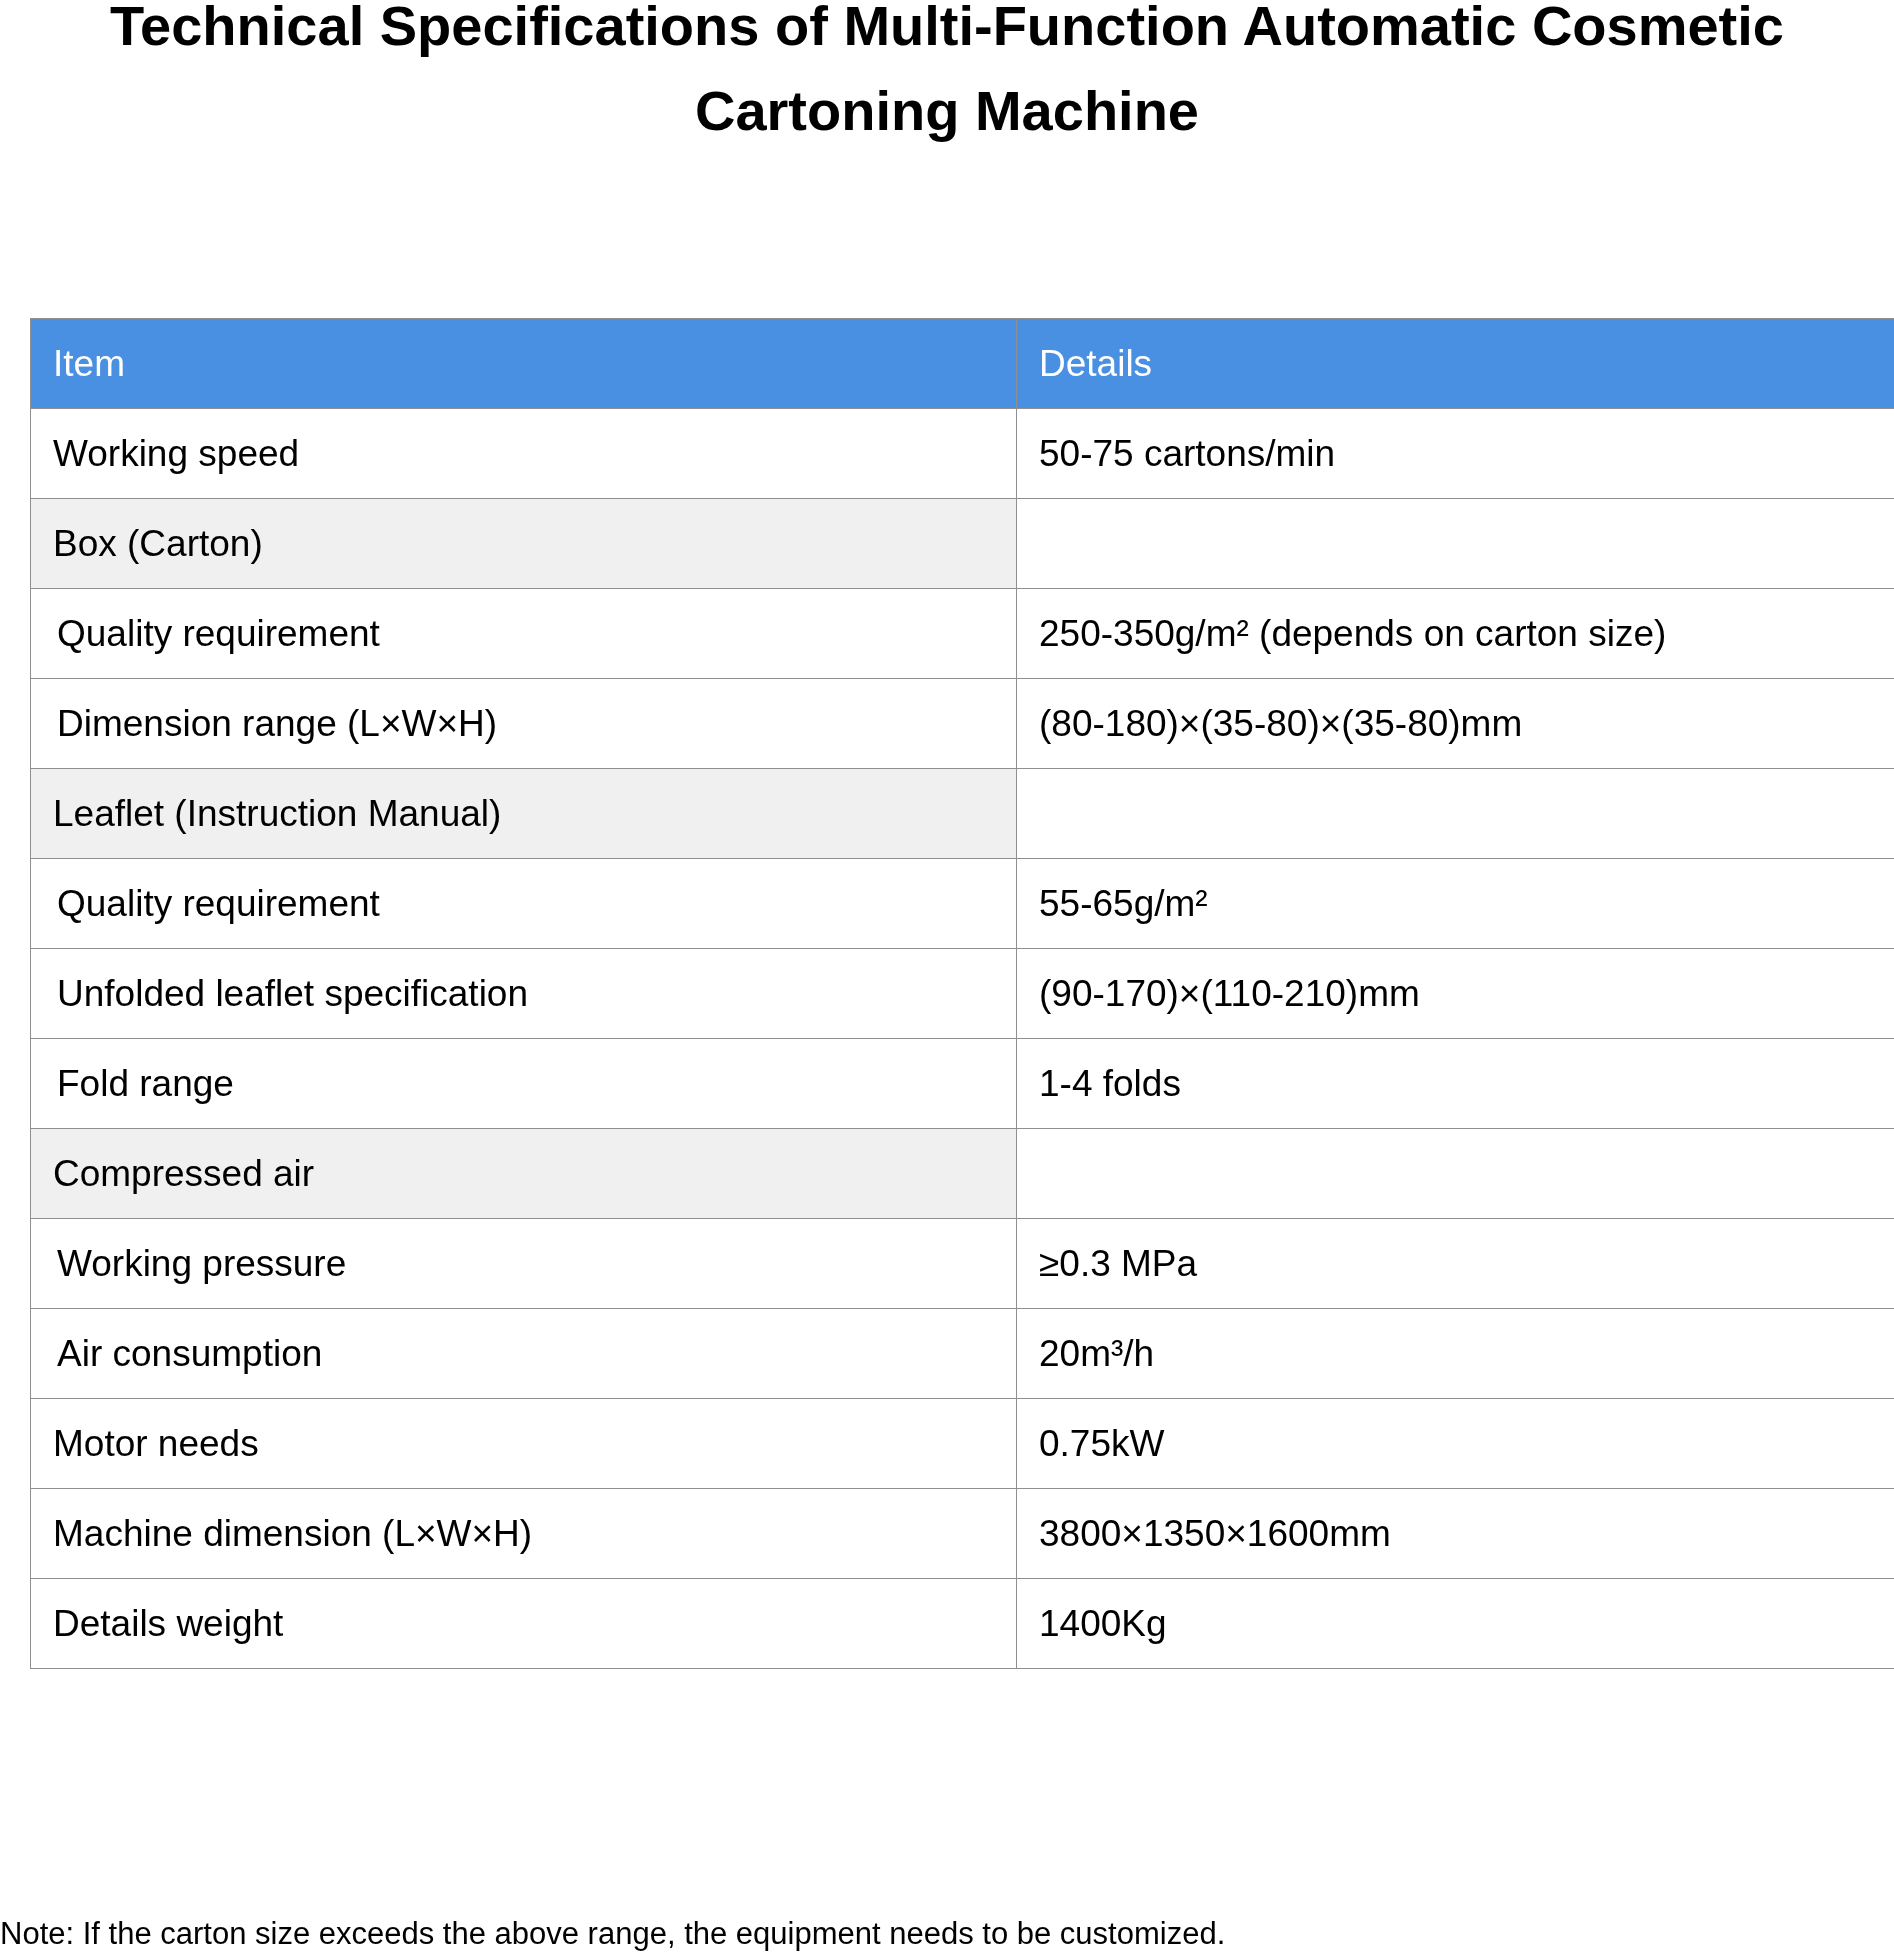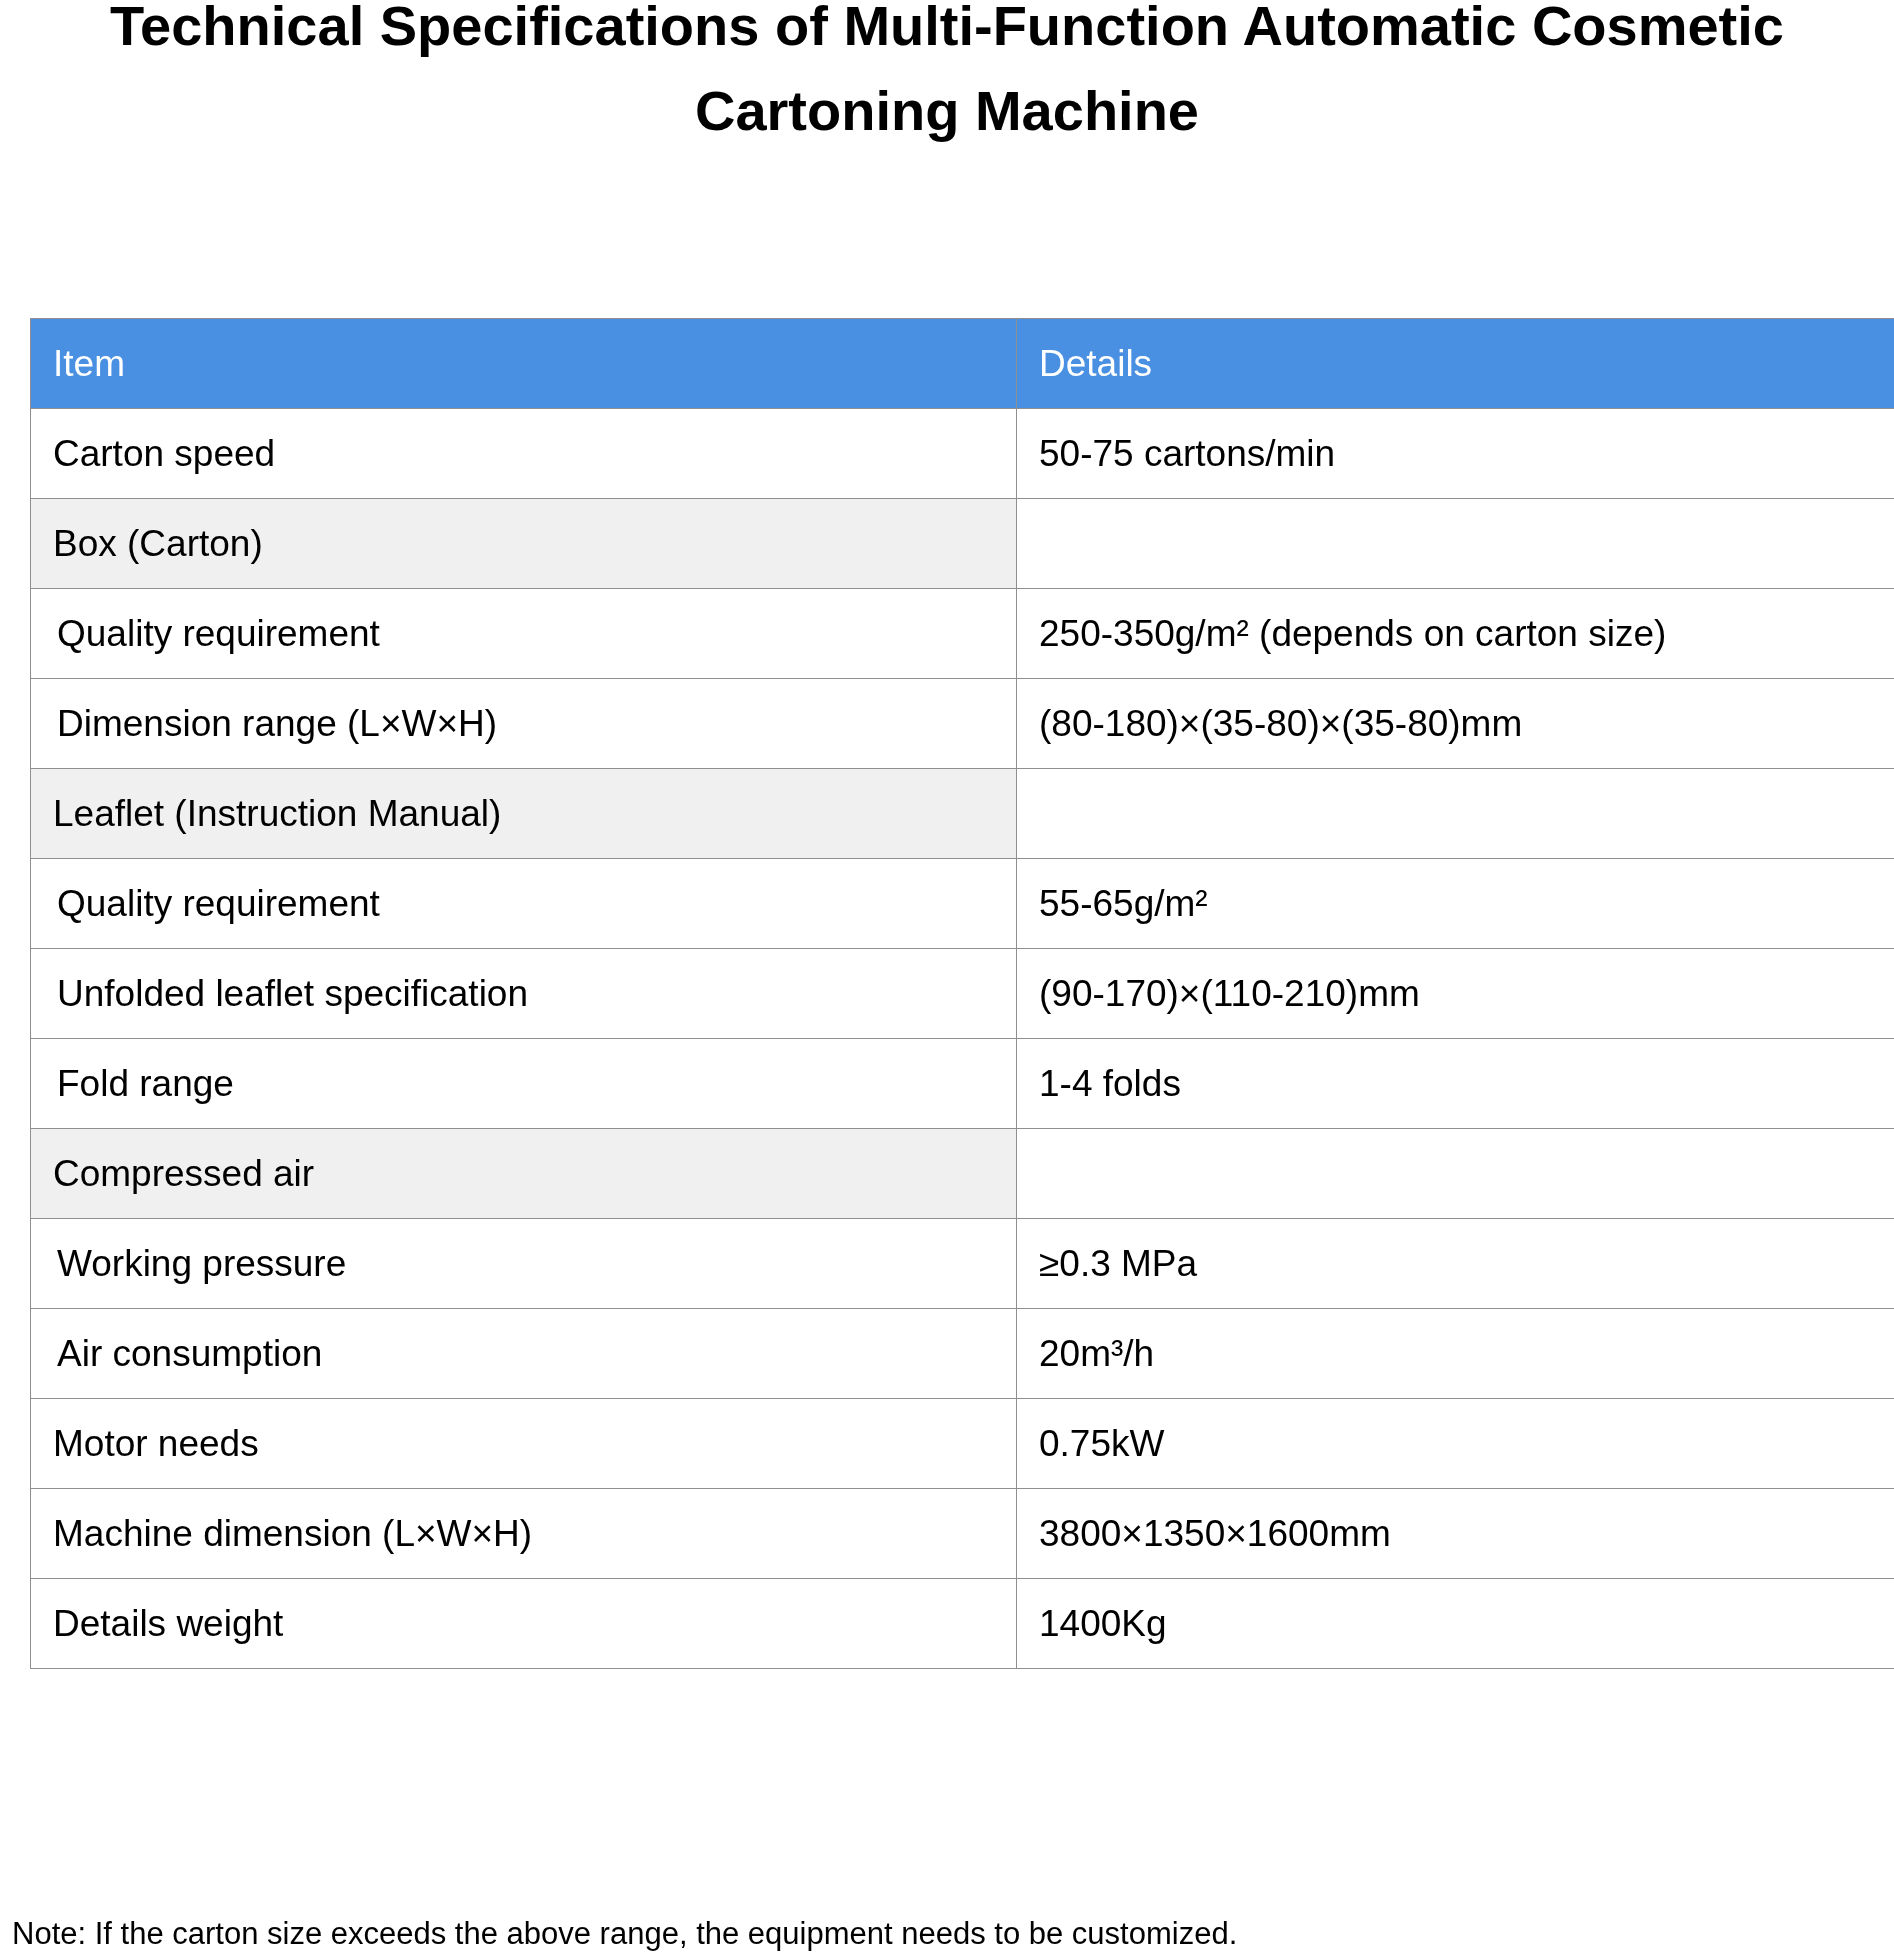--- a/index.html
+++ b/index.html
@@ -19,21 +19,21 @@
   table.spec col.c1 { width: 986px; }
   table.spec th, table.spec td {
     border: 1.9px solid #8f8f8f; height: 89px; padding: 0 0 0 22px;
     font-size: 37px; text-align: left; vertical-align: middle;
     font-weight: normal; white-space: nowrap;
   }
   table.spec th { background: #4a90e2; color: #ffffff; }
   table.spec tr.section td.item { background: #f0f0f0; margin-top: 22px; }
   table.spec tr.sub td.item { padding-left: 26px; }
   .note {
-    position: absolute; left: 12px; top: 1915px; font-size: 31px; line-height: 37px;
+    position: absolute; left: 0; top: 1915px; font-size: 31px; line-height: 37px;
     white-space: nowrap;
   }
 </style>
 </head>
 <body>
 
 <h1 class="title">Technical Specifications of Multi-Function Automatic Cosmetic Cartoning Machine</h1>
 
 <table class="spec">
   <colgroup>
@@ -41,21 +41,21 @@
       <col class="c2">
     </colgroup>
   <thead>
     <tr>
       <th>Item</th>
       <th>Details</th>
     </tr>
   </thead>
   <tbody>
     <tr class="main">
-      <td class="item">Carton speed</td>
+      <td class="item">Working speed</td>
       <td class="details">50-75 cartons/min</td>
     </tr>
     <tr class="section">
       <td class="item">Box (Carton)</td>
       <td class="details"></td>
     </tr>
     <tr class="sub">
       <td class="item">Quality requirement</td>
       <td class="details">250-350g/m² (depends on carton size)</td>
     </tr>

